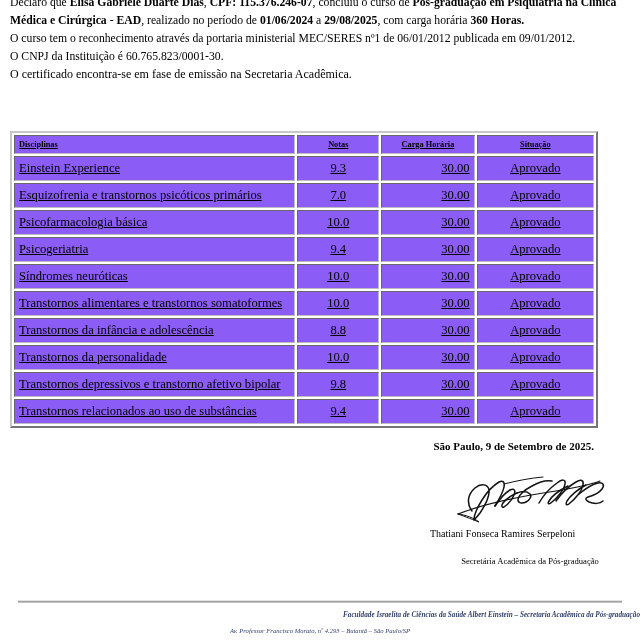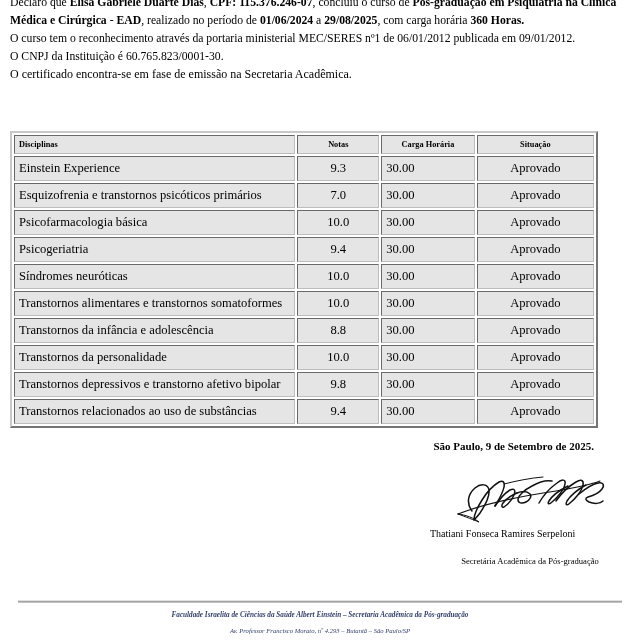--- a/index.html
+++ b/index.html
@@ -64,24 +64,25 @@
     width: 588px;
     border-collapse: separate;
     border-spacing: 2px;
     border: 2px outset #c8c8c8;
     background: #ffffff;
     font-size: 12.6px;
   }
   .grades-table th,
   .grades-table td {
     border: 1px inset #bdbdbd;
-    background: #e5e5e5;
+    background: #8b5cf6;
     padding: 1px 4px;
     font-weight: normal;
     vertical-align: middle;
+    text-decoration: underline;
   }
   .grades-table thead th {
     font-size: 8.3px;
     font-weight: bold;
     padding: 2px 4px;
     height: 13px;
   }
   .grades-table thead th.col-disc {
     text-align: left;
   }
@@ -95,21 +96,21 @@
   }
   .grades-table td.c-disc {
     text-align: left;
     width: 286px;
   }
   .grades-table td.c-nota {
     text-align: center;
     width: 76px;
   }
   .grades-table td.c-ch {
-    text-align: left;
+    text-align: right;
     width: 88px;
   }
   .grades-table td.c-sit {
     text-align: center;
     width: 112px;
   }
 
   
   .place-date {
     position: absolute;
@@ -161,21 +162,21 @@
     top: 600px;
     width: 604px;
     height: 3px;
     background: linear-gradient(to bottom, #ffffff 0%, #b9b9b9 40%, #8d8d8d 60%, #e8e8e8 100%);
   }
   .footer-org {
     position: absolute;
     left: 0;
     top: 610px;
     width: 640px;
-    text-align: center;
+    text-align: right;
     font-size: 7.2px;
     font-weight: bold;
     font-style: italic;
     color: #33406b;
     line-height: 10px;
     white-space: nowrap;
   }
   .footer-addr {
     position: absolute;
     left: 0;

